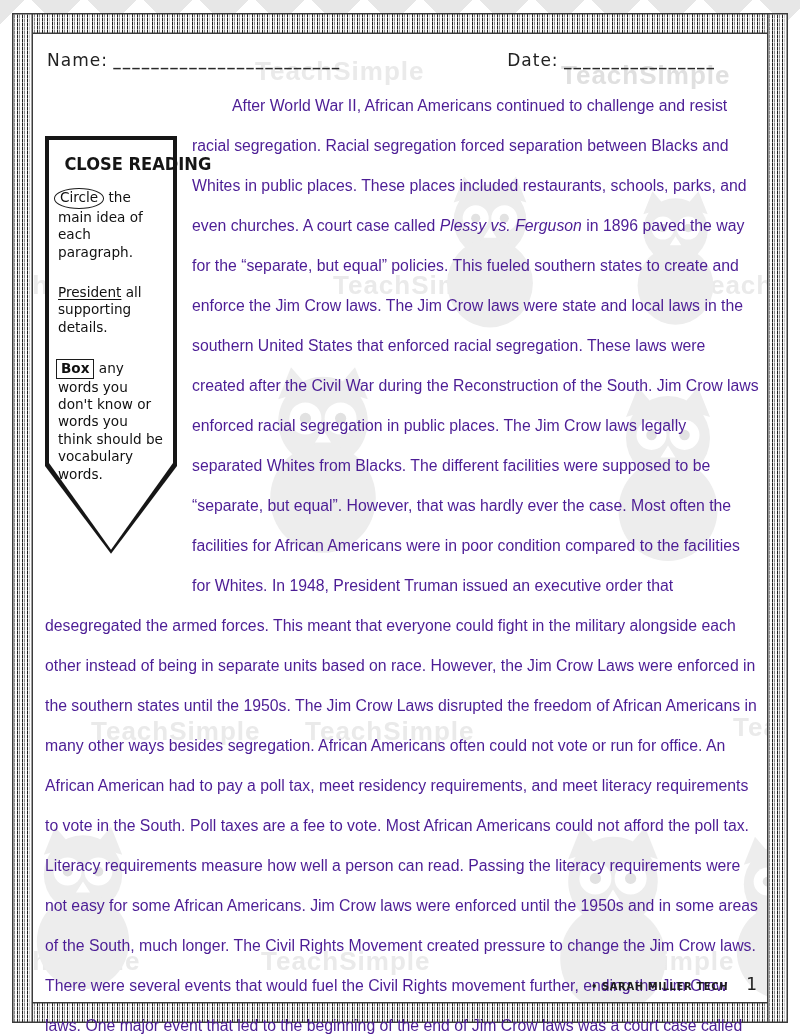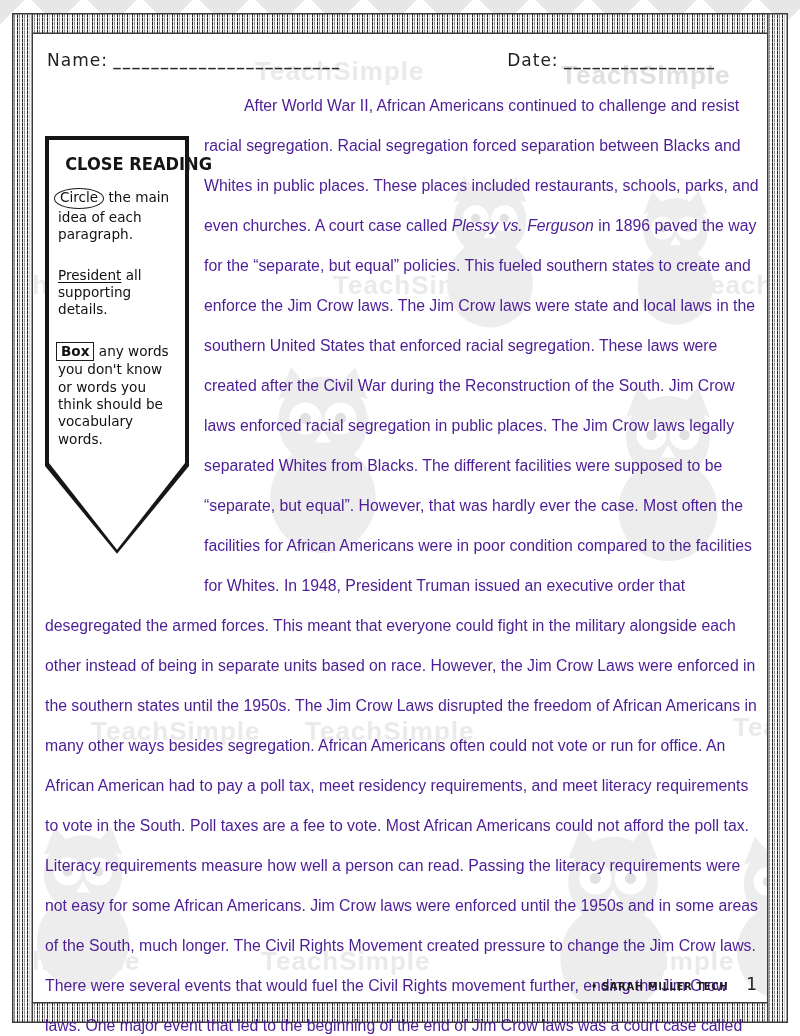--- a/index.html
+++ b/index.html
@@ -56,21 +56,21 @@
   .title-text{
     display:inline-block;white-space:nowrap;
     font-weight:bold;font-size:78px;line-height:78px;letter-spacing:2px;color:#2e2e2e;
     transform:scale(0.76,1.0);transform-origin:center top;
   }
 
   
   .content{margin:8px 6px 0 12px;position:relative;}
 
   .bookmark{
-    float:left;width:144px;height:418px;margin:50px 15px 14px 0;position:relative;
+    float:left;width:132px;height:418px;margin:50px 15px 14px 0;position:relative;
   }
   .bm-outer{position:absolute;inset:0;background:#161616;
     -webkit-clip-path:polygon(0 0,100% 0,100% 79%,50% 100%,0 79%);
     clip-path:polygon(0 0,100% 0,100% 79%,50% 100%,0 79%);}
   .bm-inner{position:absolute;inset:4px;background:#fff;
     -webkit-clip-path:polygon(0 0,100% 0,100% 78.8%,50% 100%,0 78.8%);
     clip-path:polygon(0 0,100% 0,100% 78.8%,50% 100%,0 78.8%);}
   .bm-content{
     position:absolute;inset:4px;padding:12px 8px 0 9px;
     font-family:"DejaVu Sans", sans-serif;font-size:13.6px;line-height:1.28;color:#101010;

